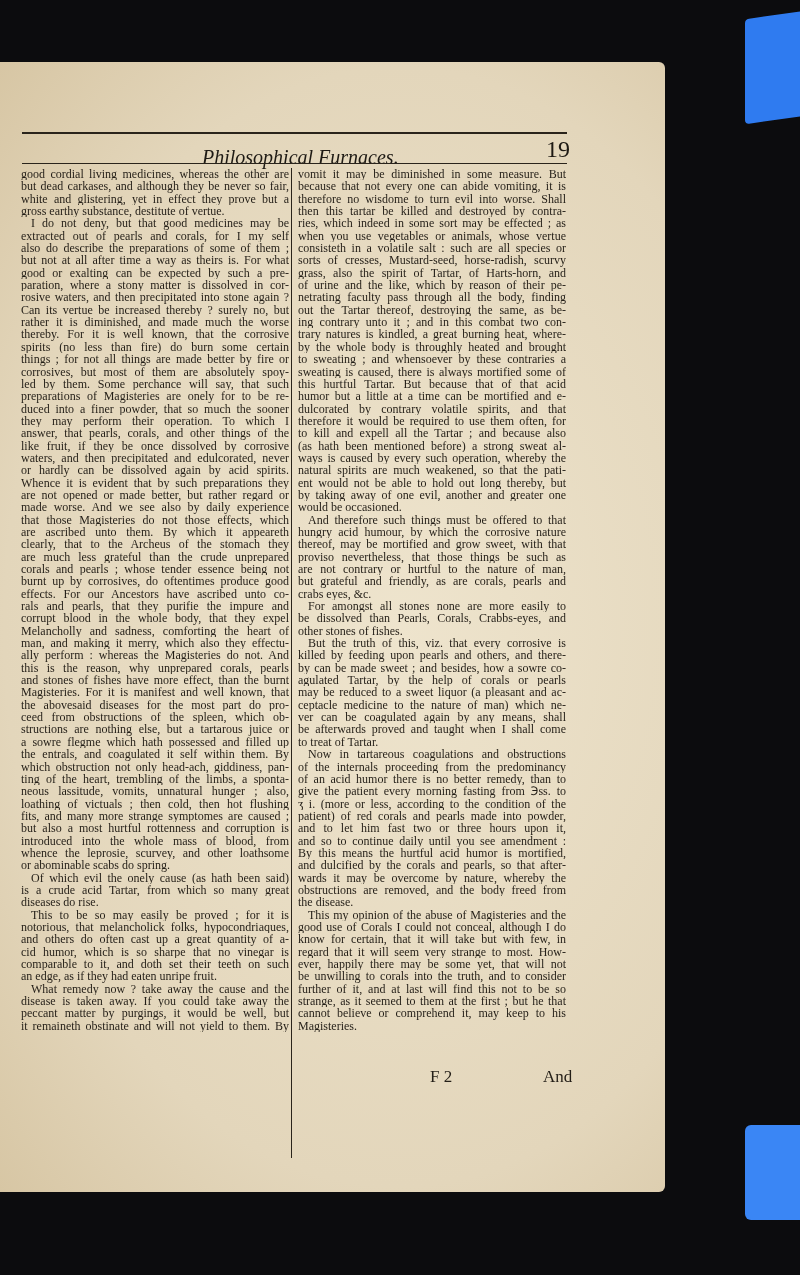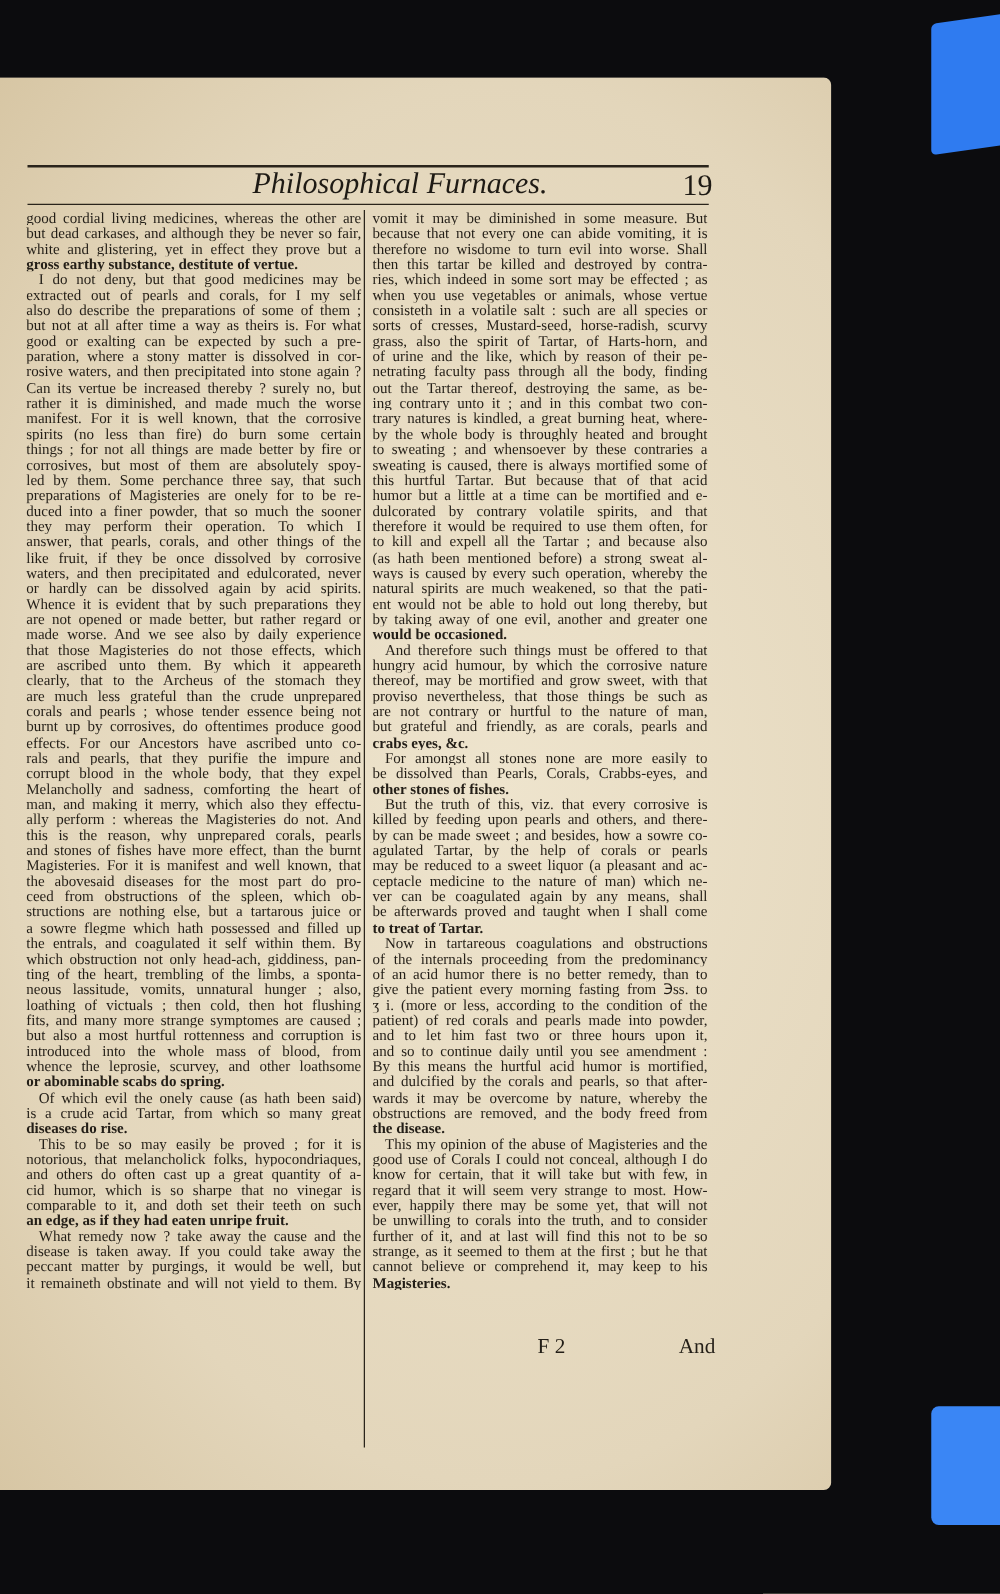--- a/index.html
+++ b/index.html
@@ -3,29 +3,29 @@
 <meta charset="utf-8">
 <style>
   html,body{margin:0;padding:0;}
   body{width:800px;height:1275px;background:#0c0c0e;position:relative;overflow:hidden;font-family:"Liberation Serif","DejaVu Serif",serif;}
   .blue-patch{position:absolute;left:745px;top:15px;width:60px;height:105px;background:#2f7bf0;transform:skewY(-8deg);border-radius:4px;}
   .blue-patch2{position:absolute;left:745px;top:1125px;width:60px;height:95px;background:#3a86f5;border-radius:6px;}
   .page{position:absolute;left:0;top:62px;width:665px;height:1130px;background:#e7dcc4;
         background-image:radial-gradient(ellipse at 60% 50%, #eee4cd 0%, #e3d6bb 70%, #d7c6a4 100%);
         border-top-right-radius:6px;border-bottom-right-radius:6px;}
   .rule-top{position:absolute;left:22px;top:70px;width:545px;height:2px;background:#2a241b;}
-  .running-title{position:absolute;left:202px;top:72px;font-style:italic;font-size:24px;color:#1e1a14;}
+  .running-title{position:absolute;left:202px;top:84px;font-style:italic;font-size:20px;color:#1e1a14;}
   .page-number{position:absolute;left:546px;top:74px;font-size:24px;color:#1e1a14;}
   .rule-head{position:absolute;left:22px;top:101px;width:545px;height:1px;background:#2a241b;}
   .col{position:absolute;top:106px;width:268px;font-size:12px;line-height:12.35px;color:#231e17;text-align:justify;}
   .col-left{left:21px;}
   .col-right{left:298px;}
   .col-divider{position:absolute;left:291px;top:106px;width:1px;height:990px;background:#2a241b;}
   .line{display:block;white-space:nowrap;text-align:justify;text-align-last:justify;height:12.35px;overflow:hidden;}
-  .line.last{text-align-last:left;font-weight:bold;}
+  .line.last{text-align-last:left;}
   .line.indent{padding-left:10px;}
   .footer{position:absolute;top:1005px;font-size:17px;color:#231e17;text-align:right;}
   .sig{left:430px;}
   .catch{left:543px;}
 </style>
 </head>
 <body>
 
 <div class="blue-patch"></div>
 <div class="blue-patch2"></div>
@@ -43,25 +43,25 @@
       <span class="line last">gross earthy substance, destitute of vertue.</span>
       <span class="line indent">I do not deny, but that good medicines may be</span>
       <span class="line">extracted out of pearls and corals, for I my self</span>
       <span class="line">also do describe the preparations of some of them ;</span>
       <span class="line">but not at all after time a way as theirs is. For what</span>
       <span class="line">good or exalting can be expected by such a pre-</span>
       <span class="line">paration, where a stony matter is dissolved in cor-</span>
       <span class="line">rosive waters, and then precipitated into stone again ?</span>
       <span class="line">Can its vertue be increased thereby ? surely no, but</span>
       <span class="line">rather it is diminished, and made much the worse</span>
-      <span class="line">manifest. For it is well known, that the corrosive</span>
+      <span class="line">thereby. For it is well known, that the corrosive</span>
       <span class="line">spirits (no less than fire) do burn some certain</span>
       <span class="line">things ; for not all things are made better by fire or</span>
       <span class="line">corrosives, but most of them are absolutely spoy-</span>
-      <span class="line">led by them. Some perchance three say, that such</span>
+      <span class="line">led by them. Some perchance will say, that such</span>
       <span class="line">preparations of Magisteries are onely for to be re-</span>
       <span class="line">duced into a finer powder, that so much the sooner</span>
       <span class="line">they may perform their operation. To which I</span>
       <span class="line">answer, that pearls, corals, and other things of the</span>
       <span class="line">like fruit, if they be once dissolved by corrosive</span>
       <span class="line">waters, and then precipitated and edulcorated, never</span>
       <span class="line">or hardly can be dissolved again by acid spirits.</span>
       <span class="line">Whence it is evident that by such preparations they</span>
       <span class="line">are not opened or made better, but rather regard or</span>
       <span class="line">made worse. And we see also by daily experience</span>

